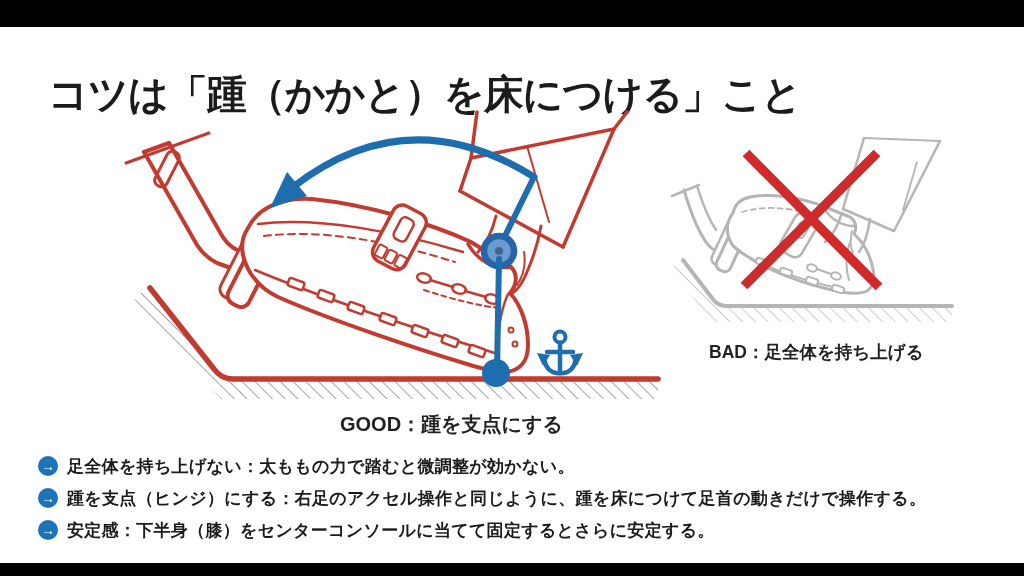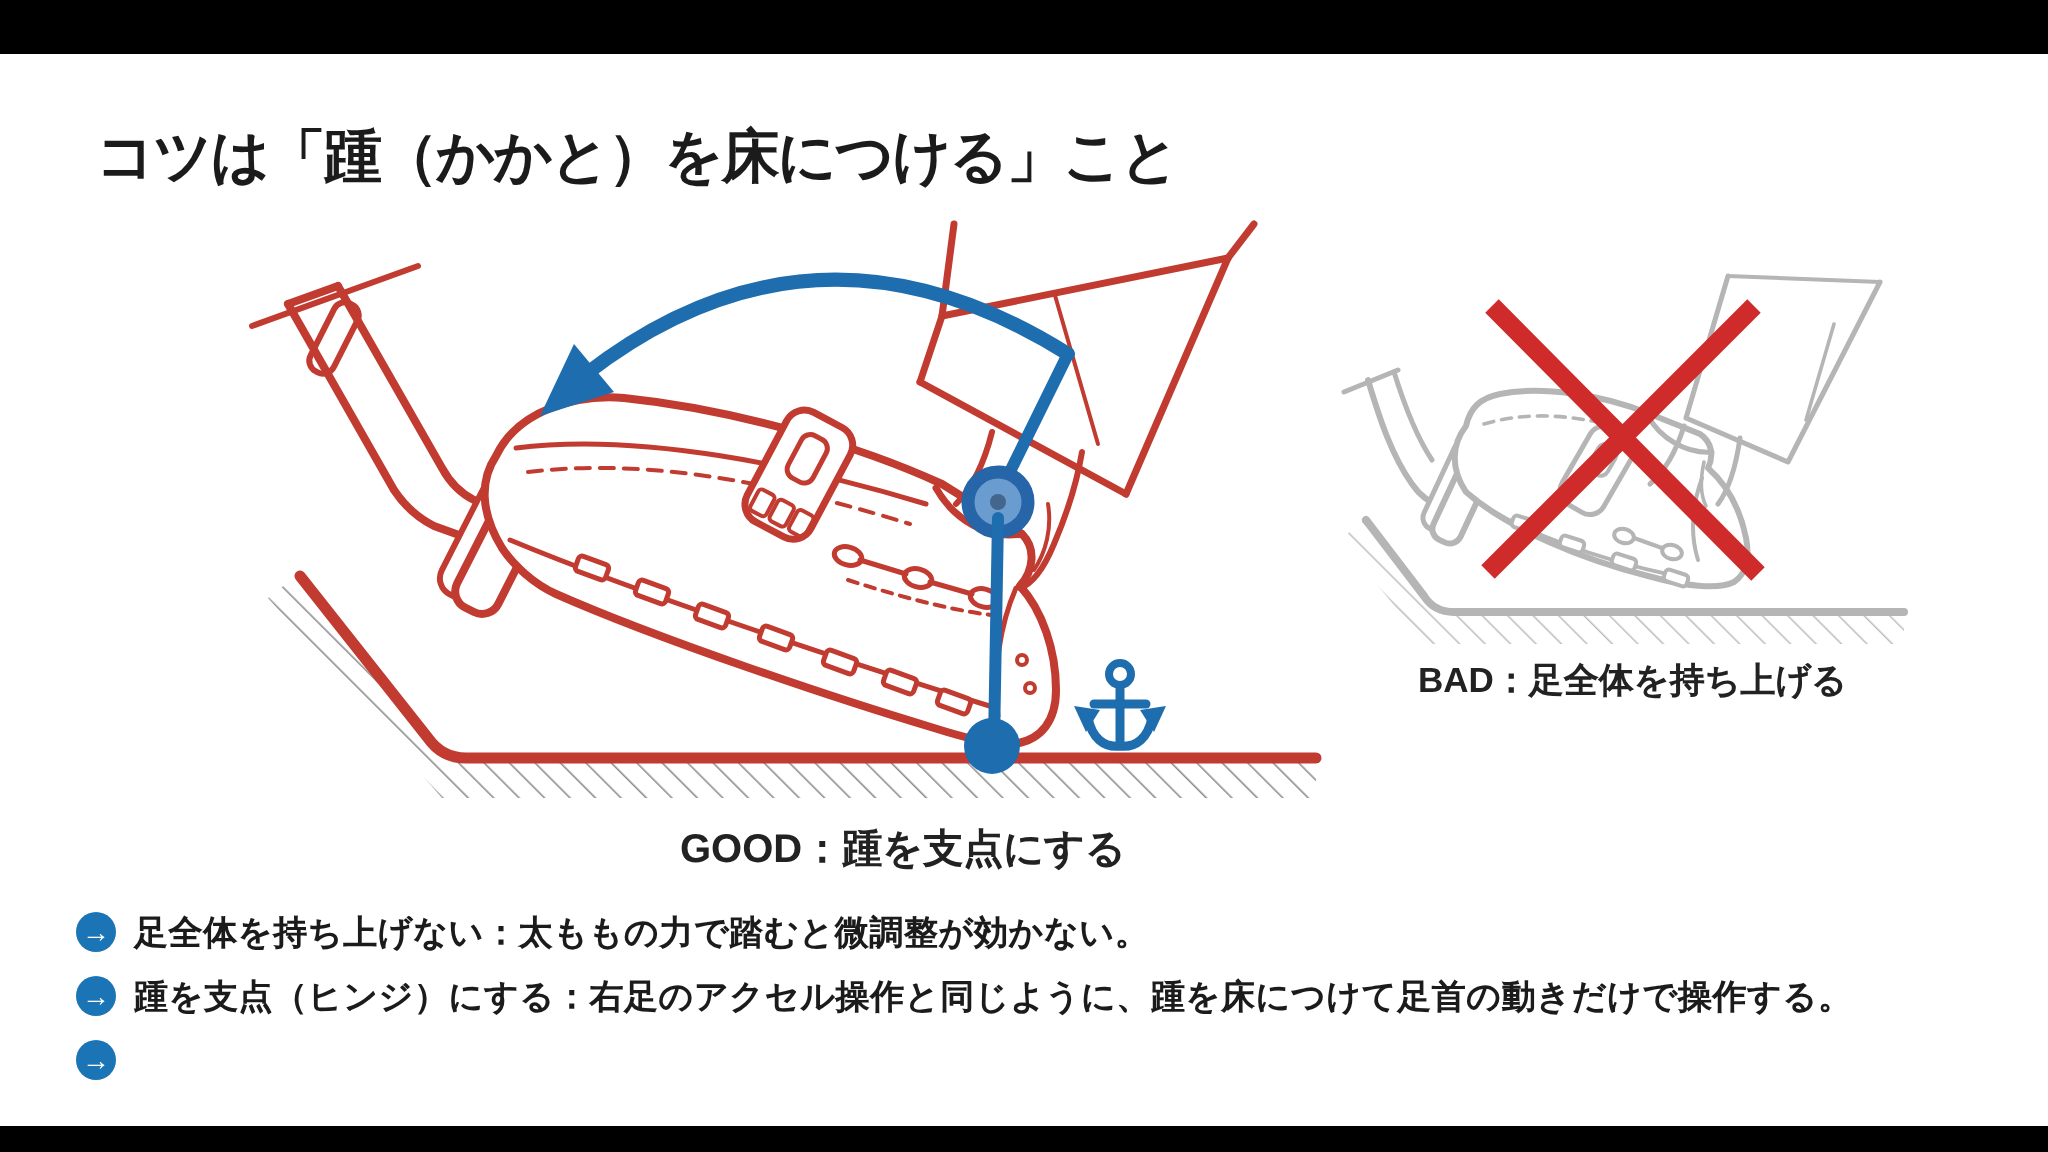--- a/index.html
+++ b/index.html
@@ -7,27 +7,27 @@
     width:1024px;height:576px;position:relative;overflow:hidden;
     background:#ffffff;
     font-family:"Liberation Sans","DejaVu Sans",sans-serif;
     color:var(--text_dark,#1b1b1b);
   }
   .bar{position:absolute;left:0;width:1024px;background:var(--bar_black,#000);}
   #top-bar{top:0;height:27px;}
   #bottom-bar{bottom:0;height:13px;}
   #title{
     position:absolute;left:48px;top:40px;
-    font-size:29px;font-weight:800;letter-spacing:-1px;
+    font-size:40px;font-weight:800;letter-spacing:-1px;
     white-space:nowrap;color:var(--text_dark,#1b1b1b);text-align:center;
   }
   #art{position:absolute;left:0;top:0;}
   .cap{position:absolute;font-weight:700;white-space:nowrap;color:#222;}
   #good-caption{left:340px;top:411px;font-size:20px;}
-  #bad-caption{left:709px;top:328px;font-size:17.5px;}
+  #bad-caption{left:709px;top:340px;font-size:17.5px;}
   #bullets{position:absolute;left:38px;top:455px;display:flex;flex-direction:column;gap:9px;}
   .bullet-row{display:flex;align-items:flex-start;gap:9px;}
   .bullet-icon{
     flex:0 0 auto;width:20px;height:20px;margin-top:1px;border-radius:50%;
     background:var(--bullet_blue,#1b74b6);color:#fff;
     font-size:14px;font-weight:700;line-height:20px;text-align:center;
   }
   .bullet-text{font-size:17px;font-weight:700;line-height:23px;letter-spacing:.3px;white-space:nowrap;font-family:Liberation Serif, serif;}
   
   .red{stroke:var(--illustration_red,#c13b31);fill:none;stroke-linecap:round;stroke-linejoin:round;}
@@ -194,14 +194,15 @@
   <div class="bullet-row">
     <span class="bullet-icon">→</span>
     <span class="bullet-text">足全体を持ち上げない：太ももの力で踏むと微調整が効かない。</span>
   </div>
   <div class="bullet-row">
     <span class="bullet-icon">→</span>
     <span class="bullet-text">踵を支点（ヒンジ）にする：右足のアクセル操作と同じように、踵を床につけて足首の動きだけで操作する。</span>
   </div>
   <div class="bullet-row">
     <span class="bullet-icon">→</span>
+    <span class="bullet-text">安定感：下半身（膝）をセンターコンソールに当てて固定するとさらに安定する。</span>
   </div>
 </div>
 
 </body></html>

